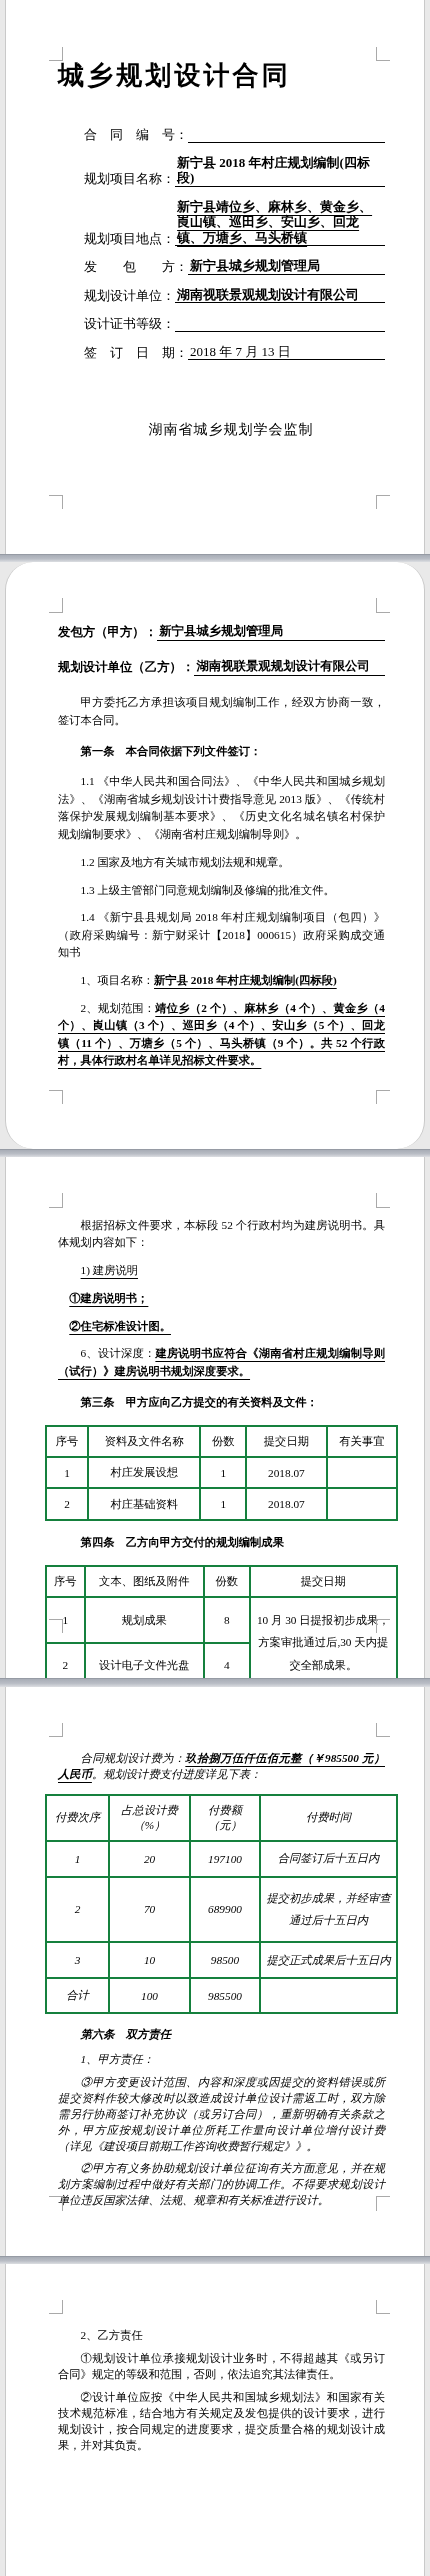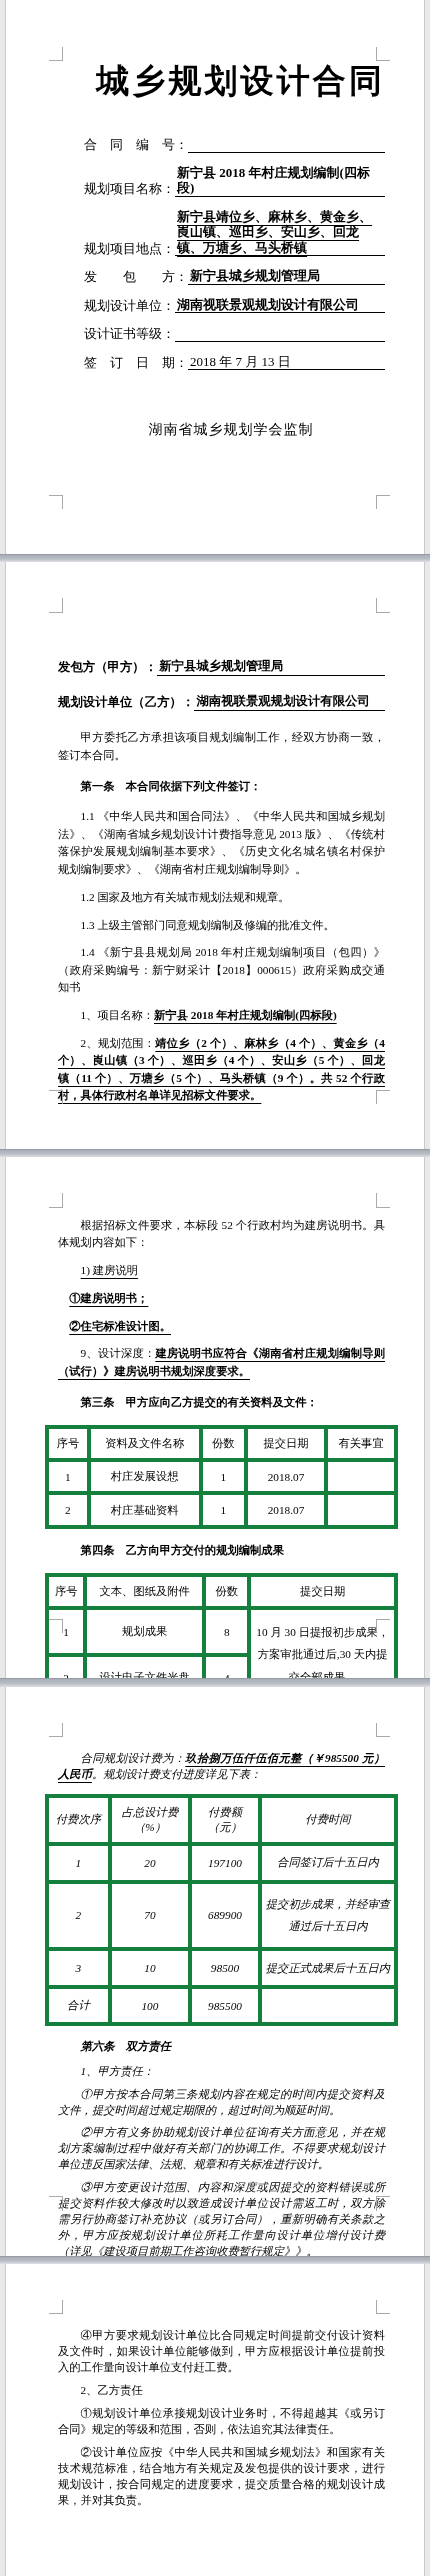--- a/index.html
+++ b/index.html
@@ -34,22 +34,22 @@
   }
   
   .cm{position:absolute;width:13.4px;height:13.4px;}
   .cm.tl{top:47px;left:43px;border-left:0.5px solid #a9a9a9;border-bottom:0.5px solid #a9a9a9;border-bottom:none;border-top:none;border-left:none;border-right:0.5px solid #a9a9a9;border-bottom:0.5px solid #a9a9a9;}
   .cm.tr{top:47px;right:34px;border-left:0.5px solid #a9a9a9;border-bottom:0.5px solid #a9a9a9;}
   .cm.bl{bottom:45px;left:43px;border-right:0.5px solid #a9a9a9;border-top:0.5px solid #a9a9a9;}
   .cm.br{bottom:45px;right:34px;border-left:0.5px solid #a9a9a9;border-top:0.5px solid #a9a9a9;}
   
   .cover-title{
     margin:58px 0 0 0;
-    text-align:right;
-    font-size:33px;
+    text-align:left;
+    font-size:26px;
     font-weight:bold;
     letter-spacing:3.1px;
     line-height:1.4;
   }
   .cover-fields{margin-top:32px;padding-left:26px;}
   .frow{display:flex;align-items:flex-end;font-size:13px;margin-bottom:12px;line-height:15.5px;}
   .flabel{white-space:pre;flex:0 0 auto;}
   .fval{flex:1 1 auto;border-bottom:1px solid #000;padding:0 2.1px;min-height:15.5px;}
   .fval.vb .ftext{font-weight:bold;}
   .fval.wrapu .ftext{font-weight:bold;text-decoration:underline;text-underline-offset:4.1px;text-decoration-thickness:1px;}
@@ -64,21 +64,21 @@
   .ub{font-weight:bold;text-decoration:underline;text-underline-offset:3.6px;}
   .ind1{text-indent:1em;}
   .tight .p{line-height:16px;margin:6.7px 0;}
   .tight .hd{line-height:16px;margin:9.3px 0;}
   
   .prow{display:flex;align-items:flex-end;font-size:12.4px;font-weight:bold;margin:0 0 18.5px 0;line-height:15.5px;}
   .prow .plabel{white-space:pre;flex:0 0 auto;}
   .prow .pval{flex:1 1 auto;border-bottom:1px solid #000;padding:0 2.1px;}
   
   table.tbl{border-collapse:collapse;width:calc(100% + 26px);margin:11.3px 0 11.3px -13px;font-size:11.3px;}
-  table.tbl th,table.tbl td{border:4px solid #15803d;text-align:center;vertical-align:middle;font-weight:normal;padding:7.2px 3.1px;}
+  table.tbl th,table.tbl td{border:2px solid #15803d;text-align:center;vertical-align:middle;font-weight:normal;padding:7.2px 3.1px;}
   table.t2 td{padding:10.3px 3.1px;}
   table.t3 td{padding:9.3px 3.1px;}
   td.note{line-height:2.0;text-align:center;padding:5.2px 7.2px;}
 </style>
 </head>
 <body>
 
 <div class="doc">
 
   <div class="page ph1">
@@ -114,21 +114,21 @@
       </div>
       <div class="frow">
         <span class="flabel">签　订　日　期：</span>
         <span class="fval"><span class="ftext">2018 年 7 月 13 日</span></span>
       </div>
     </div>
     <div class="cover-footer">湖南省城乡规划学会监制</div>
   </div>
   <div class="sep"></div>
 
-  <div class="page ph2" style="padding-top:97px;">
+  <div class="page ph2" style="padding-top:62px;border-radius:28px;">
     <span class="cm tl" style="top:36px"></span>
     <span class="cm tr" style="top:36px"></span>
     <span class="cm bl"></span>
     <span class="cm br"></span>
     <div class="prow">
       <span class="plabel">发包方（甲方）：</span>
       <span class="pval">新宁县城乡规划管理局</span>
     </div>
     <div class="prow">
       <span class="plabel">规划设计单位（乙方）：</span>
@@ -148,21 +148,21 @@
 
   <div class="page ph3" style="padding-top:49px;">
     <span class="cm tl" style="top:36px"></span>
     <span class="cm tr" style="top:36px"></span>
     <span class="cm bl"></span>
     <span class="cm br"></span>
     <p class="p">根据招标文件要求，本标段 52 个行政村均为建房说明书。具体规划内容如下：</p>
     <p class="p u">1)  建房说明</p>
     <p class="p ub ind1">①建房说明书；</p>
     <p class="p ub ind1">②住宅标准设计图。</p>
-    <p class="p"><span>9、设计深度：</span><span class="ub">建房说明书应符合《湖南省村庄规划编制导则（试行）》建房说明书规划深度要求。</span></p>
+    <p class="p"><span>6、设计深度：</span><span class="ub">建房说明书应符合《湖南省村庄规划编制导则（试行）》建房说明书规划深度要求。</span></p>
     <p class="hd">第三条　甲方应向乙方提交的有关资料及文件：</p>
     <table class="tbl t1">
       <tbody>
           <tr>
         <th style="width:12%">序号</th>
         <th style="width:32%">资料及文件名称</th>
         <th style="width:13%">份数</th>
         <th style="width:23%">提交日期</th>
         <th>有关事宜</th>
       </tr>
@@ -243,31 +243,29 @@
       <tr>
         <td>合计</td>
         <td>100</td>
         <td>985500</td>
         <td></td>
       </tr>
     </tbody>
       </table>
     <p class="hd">第六条　双方责任</p>
     <p class="p">1、甲方责任：</p>
-    <p class="p">①甲方按本合同第三条规划内容在规定的时间内提交资料及文件，提交时间超过规定期限的，超过时间为顺延时间。</p>
+    <p class="p">③甲方变更设计范围、内容和深度或因提交的资料错误或所提交资料作较大修改时以致造成设计单位设计需返工时，双方除需另行协商签订补充协议（或另订合同），重新明确有关条款之外，甲方应按规划设计单位所耗工作量向设计单位增付设计费（详见《建设项目前期工作咨询收费暂行规定》》。</p>
     <p class="p">②甲方有义务协助规划设计单位征询有关方面意见，并在规划方案编制过程中做好有关部门的协调工作。不得要求规划设计单位违反国家法律、法规、规章和有关标准进行设计。</p>
-    <p class="p">③甲方变更设计范围、内容和深度或因提交的资料错误或所提交资料作较大修改时以致造成设计单位设计需返工时，双方除需另行协商签订补充协议（或另订合同），重新明确有关条款之外，甲方应按规划设计单位所耗工作量向设计单位增付设计费（详见《建设项目前期工作咨询收费暂行规定》》。</p>
   </div>
   <div class="sep"></div>
 
   <div class="page ph5 tight" style="padding-top:57px;">
     <span class="cm tl" style="top:36px"></span>
     <span class="cm tr" style="top:36px"></span>
 
-    <p class="p">④甲方要求规划设计单位比合同规定时间提前交付设计资料及文件时，如果设计单位能够做到，甲方应根据设计单位提前投入的工作量向设计单位支付赶工费。</p>
     <p class="p">2、乙方责任</p>
     <p class="p">①规划设计单位承接规划设计业务时，不得超越其《或另订合同》规定的等级和范围，否则，依法追究其法律责任。</p>
     <p class="p">②设计单位应按《中华人民共和国城乡规划法》和国家有关技术规范标准，结合地方有关规定及发包提供的设计要求，进行规划设计，按合同规定的进度要求，提交质量合格的规划设计成果，并对其负责。</p>
 
   </div>
 
 </div>
 
 
 </body></html>

